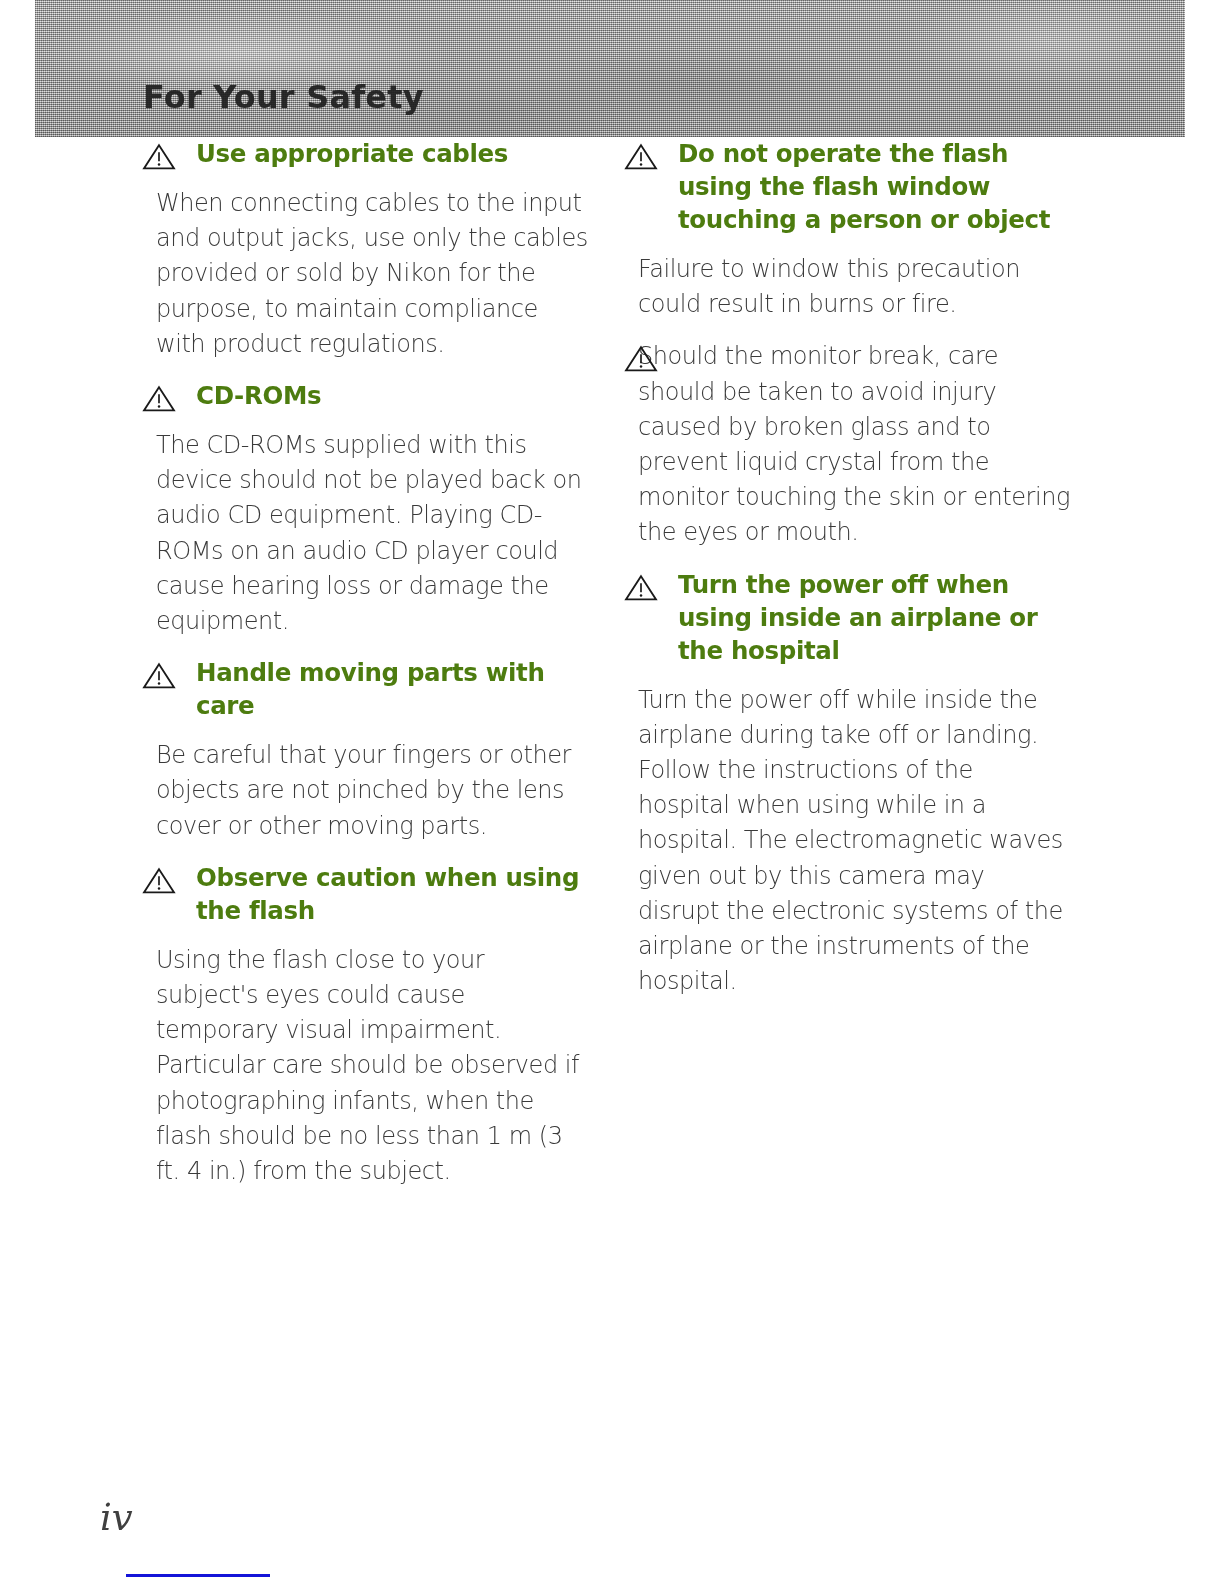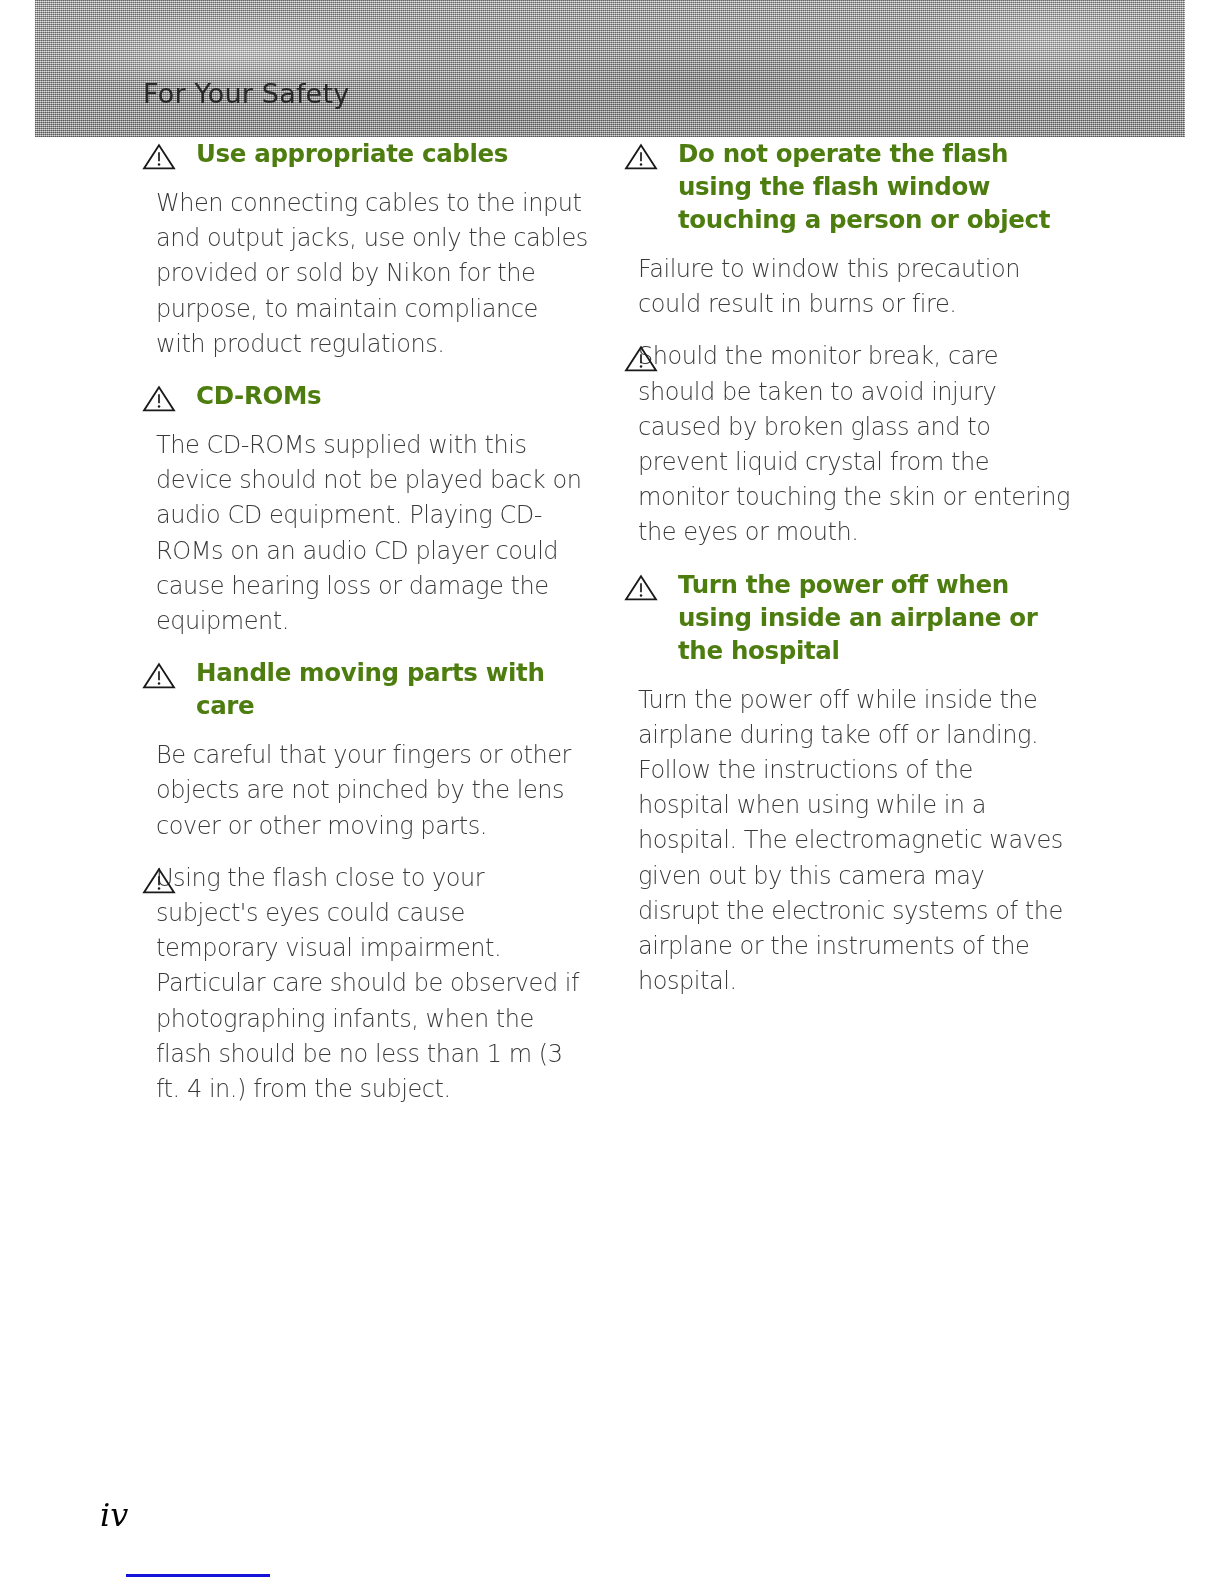--- a/index.html
+++ b/index.html
@@ -47,22 +47,22 @@
       radial-gradient(ellipse 200px 70px at 88% 30%, rgba(255,255,255,0.22), rgba(255,255,255,0) 70%),
       radial-gradient(ellipse 240px 50px at 40% 80%, rgba(0,0,0,0.06), rgba(0,0,0,0) 70%);
     pointer-events: none;
   }
 
   #header-title {
     position: absolute;
     left: 108px;
     top: 78px;
     font-family: "DejaVu Sans", sans-serif;
-    font-size: 27px;
-    font-weight: 400;
+    font-size: 32px;
+    font-weight: 700;
     letter-spacing: 0.2px;
     color: #202020;
     white-space: nowrap;
     z-index: 2;
     opacity: 0.93;
   }
 
   
   #content {
     position: absolute;
@@ -112,22 +112,22 @@
     margin: 16px;
   }
 
   
   #page-number {
     position: absolute;
     left: 100px;
     top: 1496px;
     font-family: "DejaVu Serif", serif;
     font-style: italic;
-    font-size: 32px;
-    color: #000000;
+    font-size: 37px;
+    color: #404040;
   }
 
   #bottom-rule {
     position: absolute;
     left: 126px;
     top: 1574px;
     width: 144px;
     height: 3px;
     background: #1414d8;
   }
@@ -163,21 +163,21 @@
             <path d="M17 9.2 L17 18.2" stroke="#1a1a1a" stroke-width="1.7" stroke-linecap="butt"></path>
             <circle cx="17" cy="21.4" r="1.25" fill="#1a1a1a"></circle>
           </svg><span>Handle moving parts with care</span></div>
         <p class="item-body">Be careful that your fingers or other objects are not pinched by the lens cover or other moving parts.</p>
       </div>
       <div class="safety-item">
         <div class="item-heading"><svg class="warning-icon" viewBox="0 0 34 28" xmlns="http://www.w3.org/2000/svg">
             <path d="M17 2.2 L32 25.4 L2 25.4 Z" fill="none" stroke="#1a1a1a" stroke-width="1.8" stroke-linejoin="miter"></path>
             <path d="M17 9.2 L17 18.2" stroke="#1a1a1a" stroke-width="1.7" stroke-linecap="butt"></path>
             <circle cx="17" cy="21.4" r="1.25" fill="#1a1a1a"></circle>
-          </svg></div>
+          </svg><span>Observe caution when using the flash</span></div>
         <p class="item-body">Using the flash close to your subject's eyes could cause temporary visual impairment. Particular care should be observed if photographing infants, when the flash should be no less than 1 m (3 ft. 4 in.) from the subject.</p>
       </div>
     </div>
   <div class="column" id="column-right">
       <div class="safety-item">
         <div class="item-heading"><svg class="warning-icon" viewBox="0 0 34 28" xmlns="http://www.w3.org/2000/svg">
             <path d="M17 2.2 L32 25.4 L2 25.4 Z" fill="none" stroke="#1a1a1a" stroke-width="1.8" stroke-linejoin="miter"></path>
             <path d="M17 9.2 L17 18.2" stroke="#1a1a1a" stroke-width="1.7" stroke-linecap="butt"></path>
             <circle cx="17" cy="21.4" r="1.25" fill="#1a1a1a"></circle>
           </svg><span>Do not operate the flash using the flash window touching a person or object</span></div>

